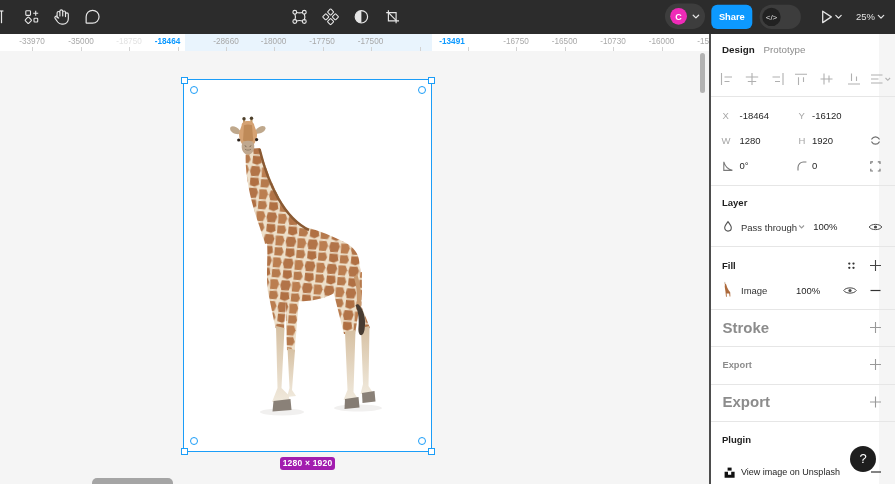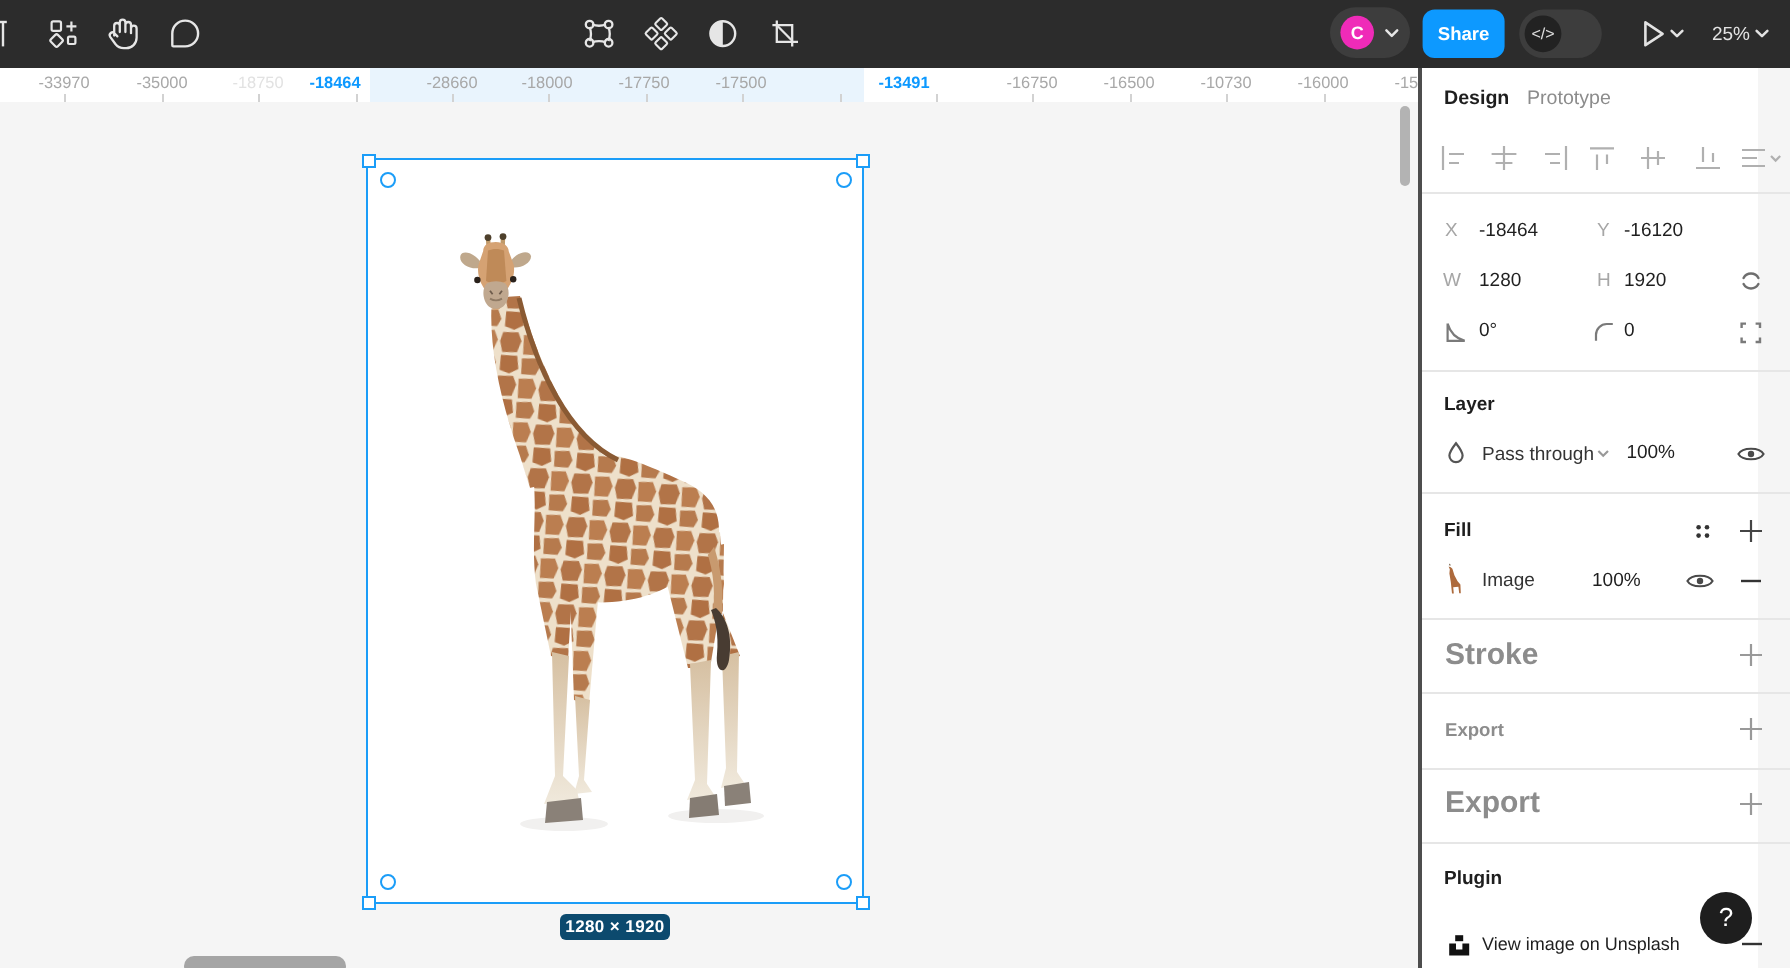--- a/index.html
+++ b/index.html
@@ -13,21 +13,21 @@
   #ruler .hl{position:absolute;left:184.5px;top:0;width:247px;height:17px;background:#e9f4fd}
   #ruler .num{position:absolute;top:3px;font-size:8.2px;line-height:10px;color:#a8a8a8;transform:translateX(-50%);white-space:nowrap}
   #ruler .tick{position:absolute;bottom:0;width:1px;height:4px;background:#d2d2d2}
   #ruler .sel{color:#0d99ff;font-weight:bold}
   #ruler .faded{color:#e2e2e2}
   
   #frame{left:184px;top:80px;width:247px;height:371px;background:#ffffff}
   #selbox{left:183px;top:79px;width:249px;height:373px;border:1.8px solid #1b9df8;box-sizing:border-box}
   .handle{position:absolute;width:7px;height:7px;background:#fff;border:1.5px solid #1b9df8;box-sizing:border-box}
   .rhandle{position:absolute;width:8px;height:8px;border-radius:50%;background:#fff;border:1.4px solid #1b9df8;box-sizing:border-box}
-  #sizelabel{left:280px;top:456.5px;width:55px;height:13.5px;background:#0c4a6e;border-radius:3px;
+  #sizelabel{left:280px;top:456.5px;width:55px;height:13.5px;background:#a21caf;border-radius:3px;
              color:#fff;font-size:8.5px;line-height:13.5px;text-align:center;font-weight:bold;letter-spacing:.2px}
   #hscroll{left:92px;top:478px;width:81px;height:10px;border-radius:5px;background:#a5a5a5}
   #vscroll{left:700px;top:52.5px;width:4.5px;height:40px;border-radius:2.5px;background:#b3b3b3}
   
   #panelborder{left:709px;top:34px;width:2px;height:450px;background:#4d4d4d}
   #panel{left:711px;top:34px;width:168px;height:450px;background:#ffffff}
   #panel .div{position:absolute;left:0;width:184px;height:1px;background:#e6e6e6}
   #panel .txt{position:absolute;font-size:9.5px;line-height:12px;white-space:nowrap}
   .bold{font-weight:bold;color:#1e1e1e}
   .gray{color:#8c8c8c}

